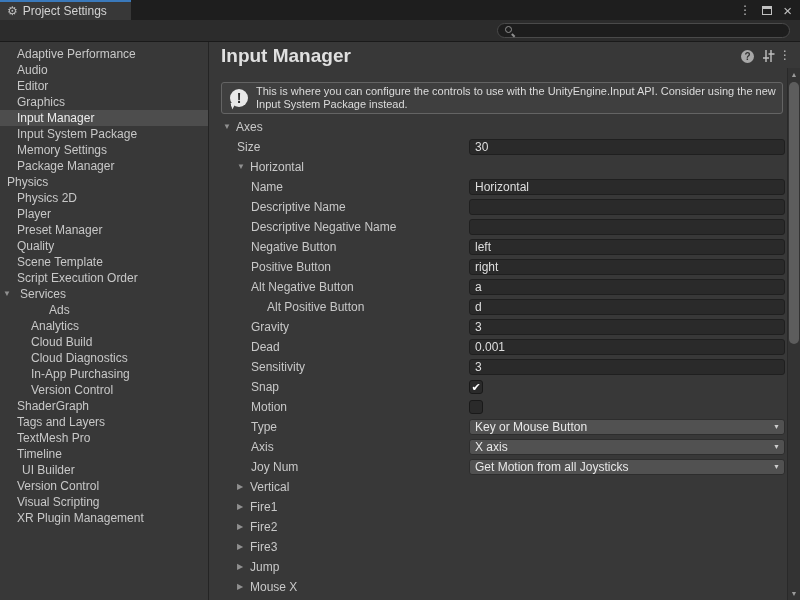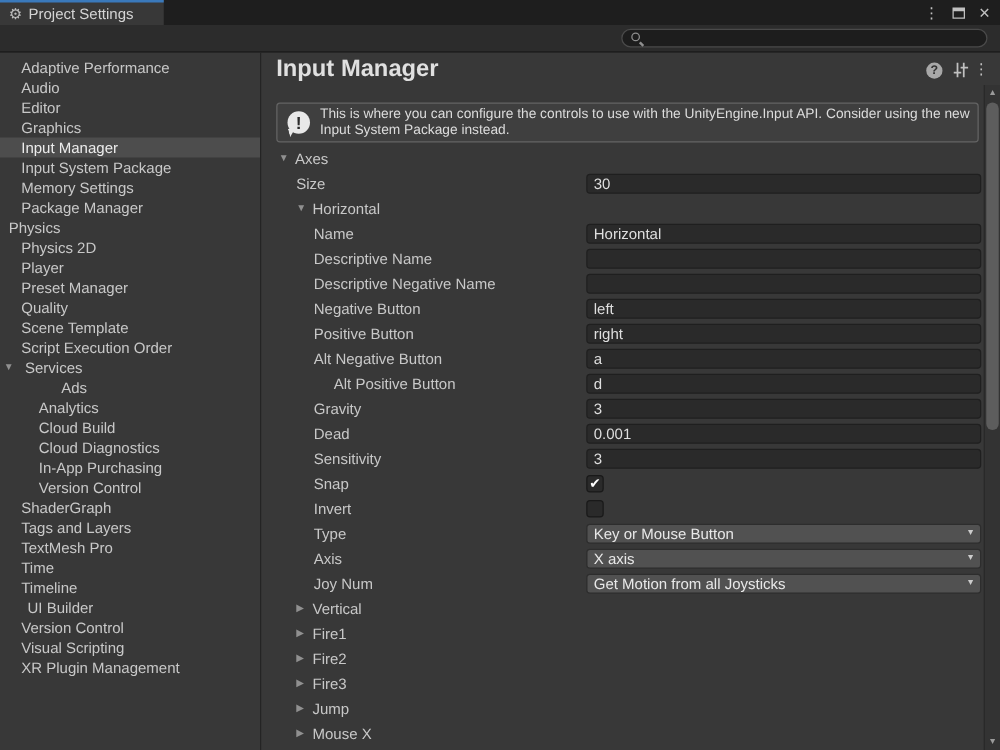--- a/index.html
+++ b/index.html
@@ -179,23 +179,20 @@
         <div class="sb-item">
           <span class="sb-label" style="padding-left: 17px;">ShaderGraph</span>
         </div>
         <div class="sb-item">
           <span class="sb-label" style="padding-left: 17px;">Tags and Layers</span>
         </div>
         <div class="sb-item">
           <span class="sb-label" style="padding-left: 17px;">TextMesh Pro</span>
         </div>
         <div class="sb-item">
-          <span class="sb-label" style="padding-left: 17px;">Time</span>
-        </div>
-        <div class="sb-item">
           <span class="sb-label" style="padding-left: 17px;">Timeline</span>
         </div>
         <div class="sb-item">
           <span class="sb-label" style="padding-left: 22px;">UI Builder</span>
         </div>
         <div class="sb-item">
           <span class="sb-label" style="padding-left: 17px;">Version Control</span>
         </div>
         <div class="sb-item">
           <span class="sb-label" style="padding-left: 17px;">Visual Scripting</span>
@@ -273,21 +270,21 @@
           </div>
           <div class="prop-row">
             <span class="prop-label" style="left: 42px;">Sensitivity</span>
             <div class="tfield">3</div>
           </div>
           <div class="prop-row">
             <span class="prop-label" style="left: 42px;">Snap</span>
             <div class="checkbox">✔</div>
           </div>
           <div class="prop-row">
-            <span class="prop-label" style="left: 42px;">Invert</span>
+            <span class="prop-label" style="left: 42px;">Motion</span>
             <div class="checkbox"></div>
           </div>
           <div class="prop-row">
             <span class="prop-label" style="left: 42px;">Type</span>
             <div class="dropdown"><span>Key or Mouse Button</span><span class="dd-arrow">▼</span></div>
           </div>
           <div class="prop-row">
             <span class="prop-label" style="left: 42px;">Axis</span>
             <div class="dropdown"><span>X axis</span><span class="dd-arrow">▼</span></div>
           </div>

